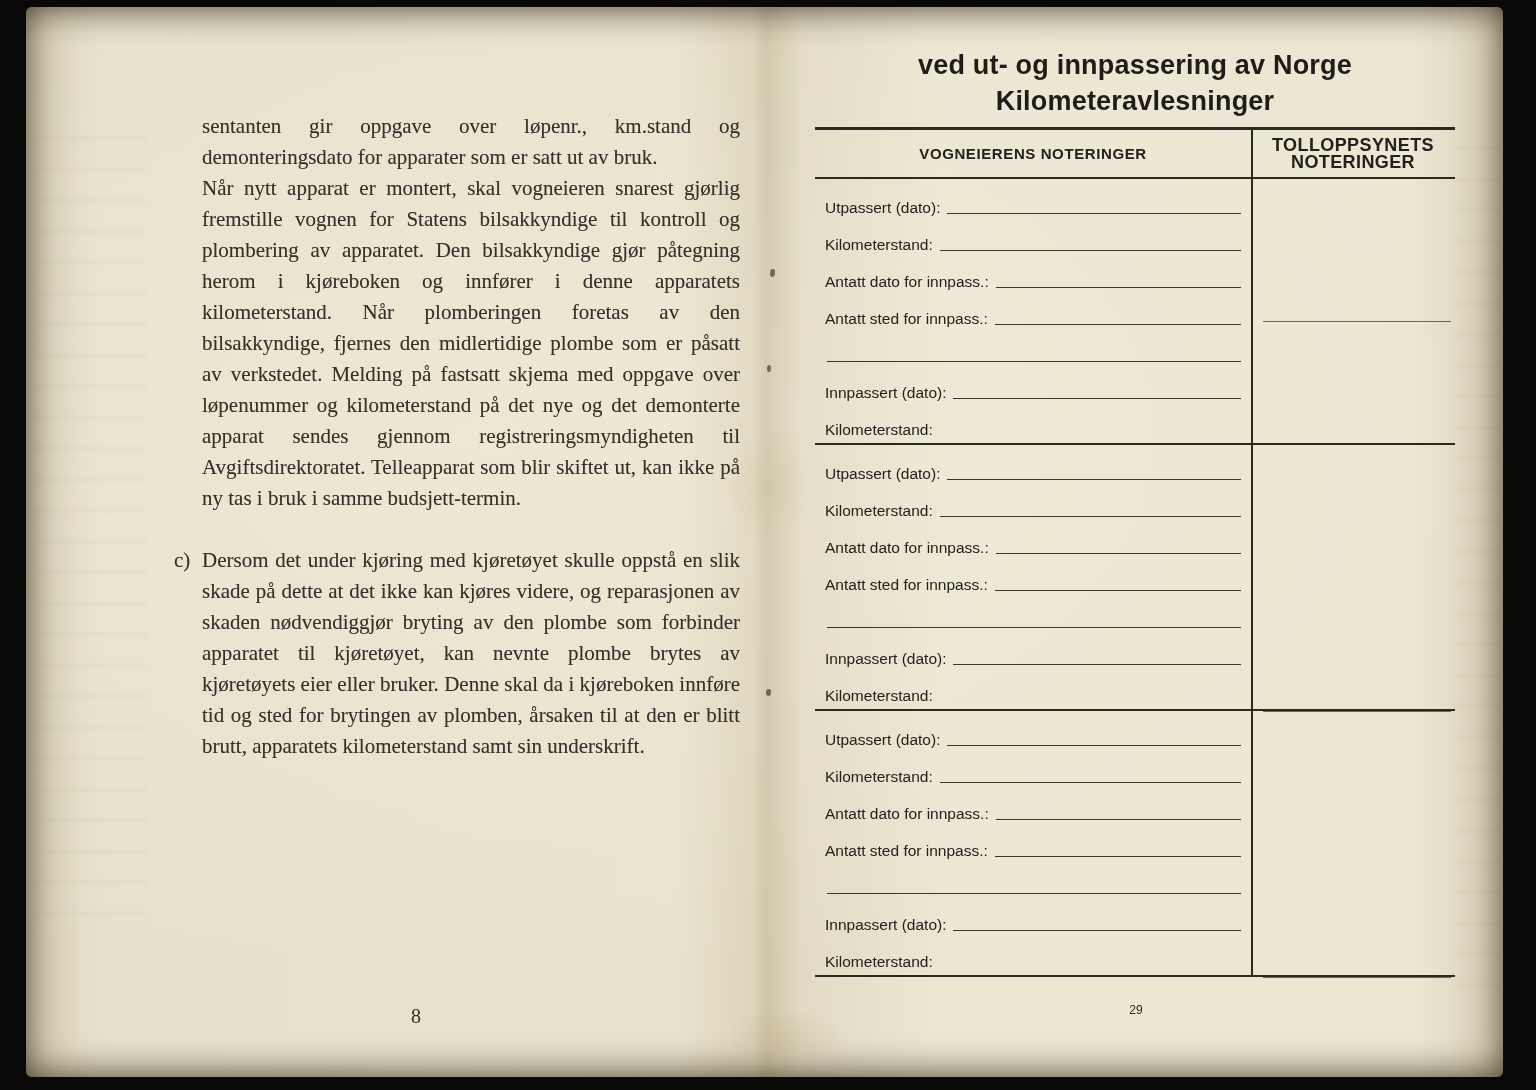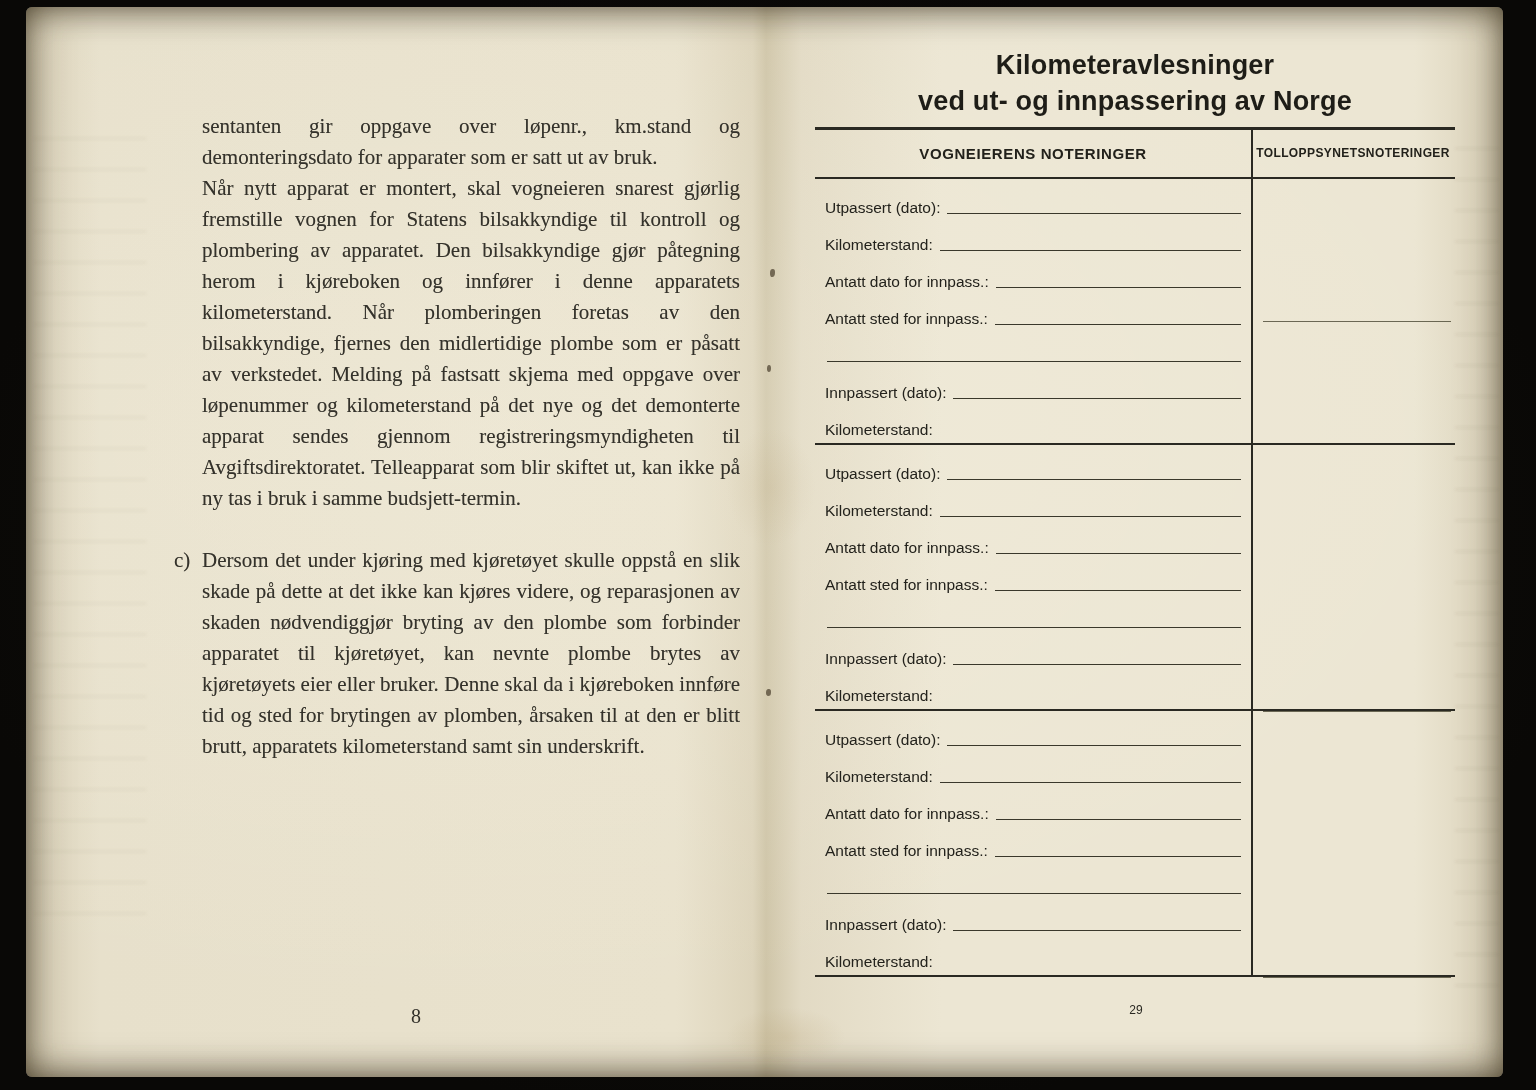--- a/index.html
+++ b/index.html
@@ -64,22 +64,22 @@
     letter-spacing: .2px; color: #1e1d17; margin-top: 6px;
   }
   .form-table { margin-top: 8px; border-top: 3px solid #2a2922; position: relative; }
   .vdivider { position: absolute; top: 0; bottom: 0; left: 436px; width: 2px; background: #2a2922; }
   .ft-header { display: flex; height: 49px; border-bottom: 2.5px solid #2a2922; justify-content: center; }
   .ft-h-left {
     width: 436px; display: flex; align-items: center; justify-content: center;
     font-weight: bold; font-size: 15px; letter-spacing: .6px;
   }
   .ft-h-right {
-    flex: 1; display: flex; flex-direction: row; align-items: center; justify-content: center;
-    font-weight: bold; font-size: 12px; line-height: 17px; letter-spacing: .4px; text-align: center;
+    flex: 1; display: flex; flex-direction: column; align-items: center; justify-content: center;
+    font-weight: bold; font-size: 18px; line-height: 17px; letter-spacing: .4px; text-align: center;
   }
   .ft-section { position: relative; height: 266px; border-bottom: 2.5px solid #2a2922; padding: 7px 0 0 10px; }
   .frow { display: flex; align-items: flex-end; height: 37px; width: 416px; padding-bottom: 6px; }
   .flabel { font-weight: normal; font-size: 15.5px; white-space: nowrap; color: #23221c; }
   .fline { flex: 1; border-bottom: 1.6px solid #3a382b; margin-left: 7px; margin-bottom: 3px; }
   .frow.blank .fline { margin-left: 2px; }
   .attest-line { position: absolute; left: 448px; width: 188px; border-bottom: 1.4px solid #4a4733; opacity: .8; }
   .ft-section:nth-of-type(1) .attest-line { top: 148px; }
   .ft-section:nth-of-type(2) .attest-line { top: 134px; }
   .ft-section:nth-of-type(3) .attest-line { top: 142px; }
@@ -114,22 +114,22 @@
     </p>
     <p class="para with-gap">
       <span class="marker">c)</span>
       <span>Dersom det under kjøring med kjøretøyet skulle oppstå en slik skade på dette at det ikke kan kjøres videre, og reparasjonen av skaden nødvendiggjør bryting av den plombe som forbinder apparatet til kjøretøyet, kan nevnte plombe brytes av kjøretøyets eier eller bruker. Denne skal da i kjøreboken innføre tid og sted for brytingen av plomben, årsaken til at den er blitt brutt, apparatets kilometerstand samt sin underskrift.</span>
     </p>
   </div>
   <div class="pageno-left">8</div>
 
   <div class="form">
     <div class="form-title">
+      <div>ved ut- og innpassering av Norge</div>
       <div>Kilometeravlesninger</div>
-      <div>ved ut- og innpassering av Norge</div>
     </div>
 
     <div class="form-table">
       <div class="vdivider"></div>
 
       <div class="ft-header">
         <div class="ft-h-left">VOGNEIERENS NOTERINGER</div>
         <div class="ft-h-right">
           <div>TOLLOPPSYNETS</div>
           <div>NOTERINGER</div>

